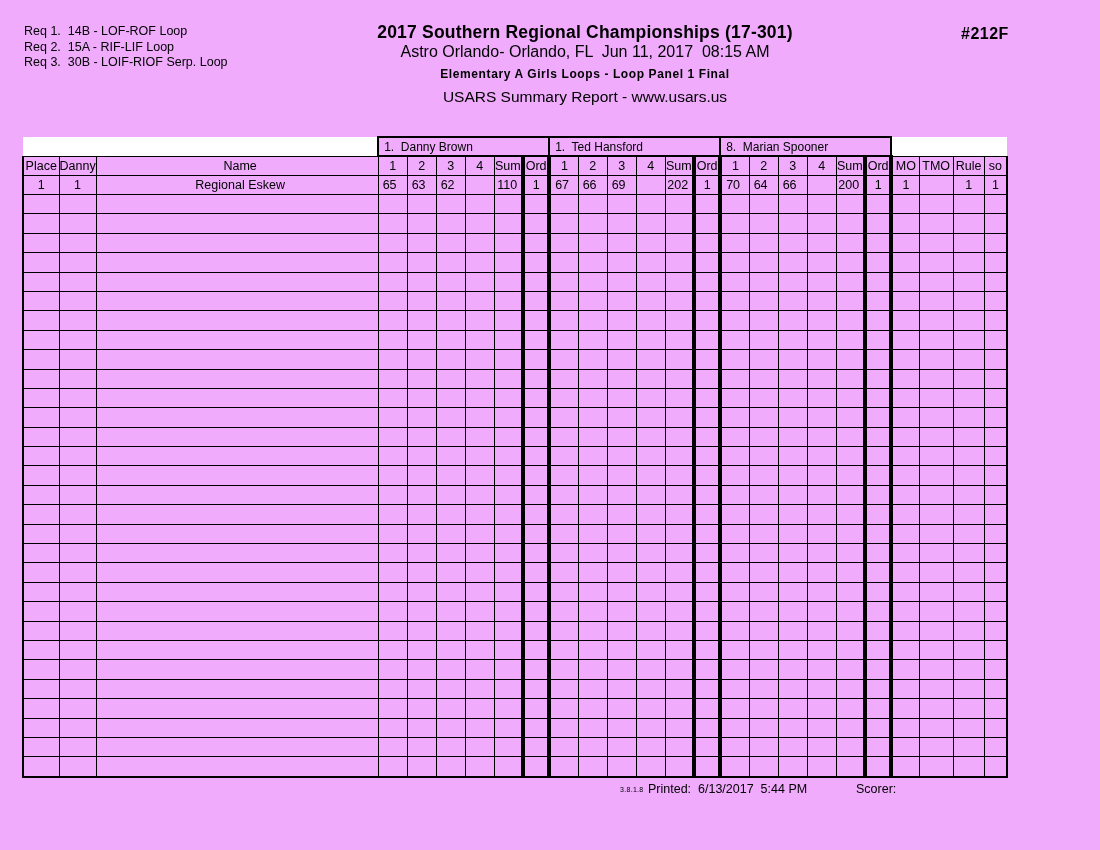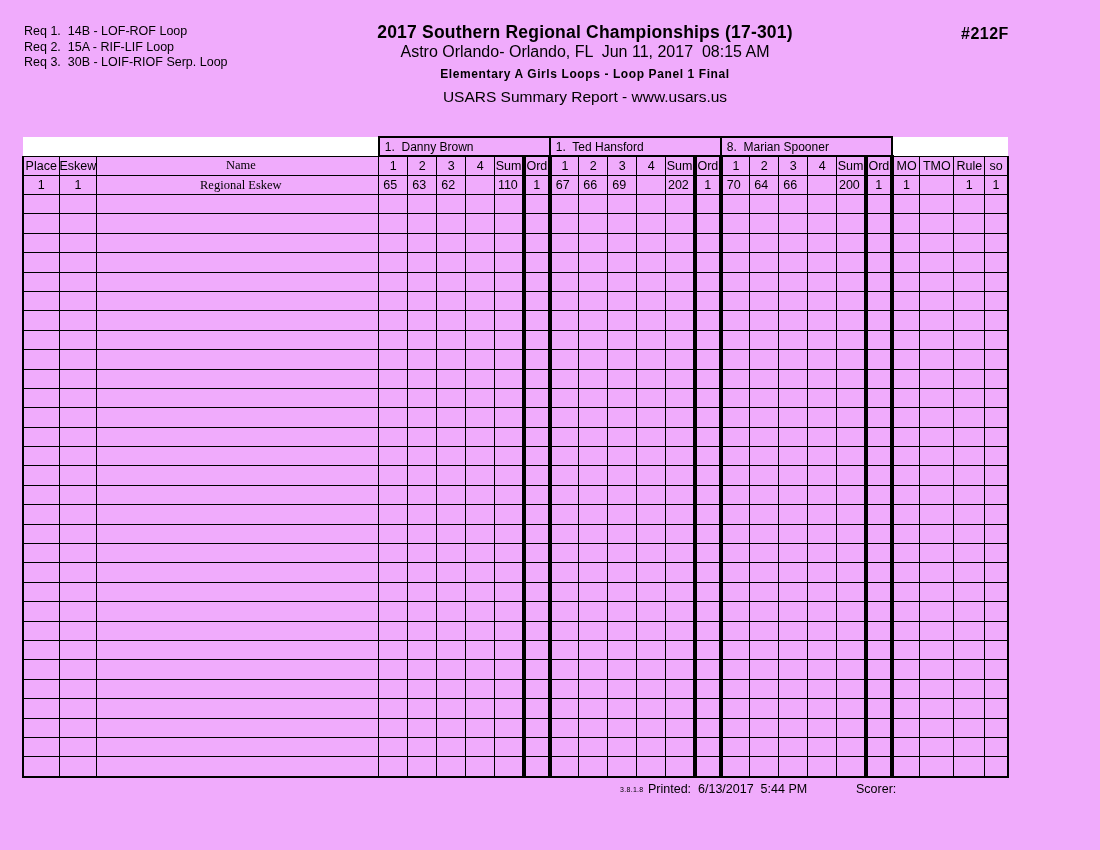--- a/index.html
+++ b/index.html
@@ -55,21 +55,21 @@
   .head-row th{height:18px;border-top:2px solid #000;border-bottom:2px solid #000;}
   
   .data-row td{height:18px;border-bottom:2px solid #000;font-size:13px;}
   .empty-row td{height:18.4px;}
   tbody tr:last-child td{border-bottom:2px solid #000;}
 
   .c-first{border-left:2px solid #000 !important;}
   .c-last{border-right:2px solid #000 !important;}
   .ord{border-left:4px solid #000 !important;border-right:4px solid #000 !important;}
   .b{font-weight:bold;}
-  .name-cell{text-align:left;padding-left:6px !important;font-family:Liberation Serif, serif;}
+  .name-cell{text-align:left;padding-left:6px !important;}
   .score{text-align:left !important;padding-left:4px !important;}
   .sum{text-align:right !important;padding-right:4px !important;}
 
   
   .footer-version{position:absolute;left:620px;top:786px;font-size:7px;letter-spacing:0.3px;}
   .footer-printed{position:absolute;left:648px;top:782px;font-size:12.5px;}
   .footer-scorer{position:absolute;left:856px;top:782px;font-size:12.5px;}
 </style>
 </head>
 <body>
@@ -122,21 +122,21 @@
     <thead>
       <tr class="band-row">
         <td class="nb" colspan="3"></td>
         <td class="band pre" colspan="6">1.  Danny Brown</td>
         <td class="band pre" colspan="6">1.  Ted Hansford</td>
         <td class="band pre" colspan="6">8.  Marian Spooner</td>
         <td class="nb" colspan="4"></td>
       </tr>
       <tr class="head-row">
         <th class="c-first">Place</th>
-        <th>Eskew</th>
+        <th>Danny</th>
         <th class="name-cell">Name</th>
         <th>1</th>
         <th>2</th>
         <th>3</th>
         <th>4</th>
         <th>Sum</th>
         <th class="ord">Ord</th>
         <th>1</th>
         <th>2</th>
         <th>3</th>

